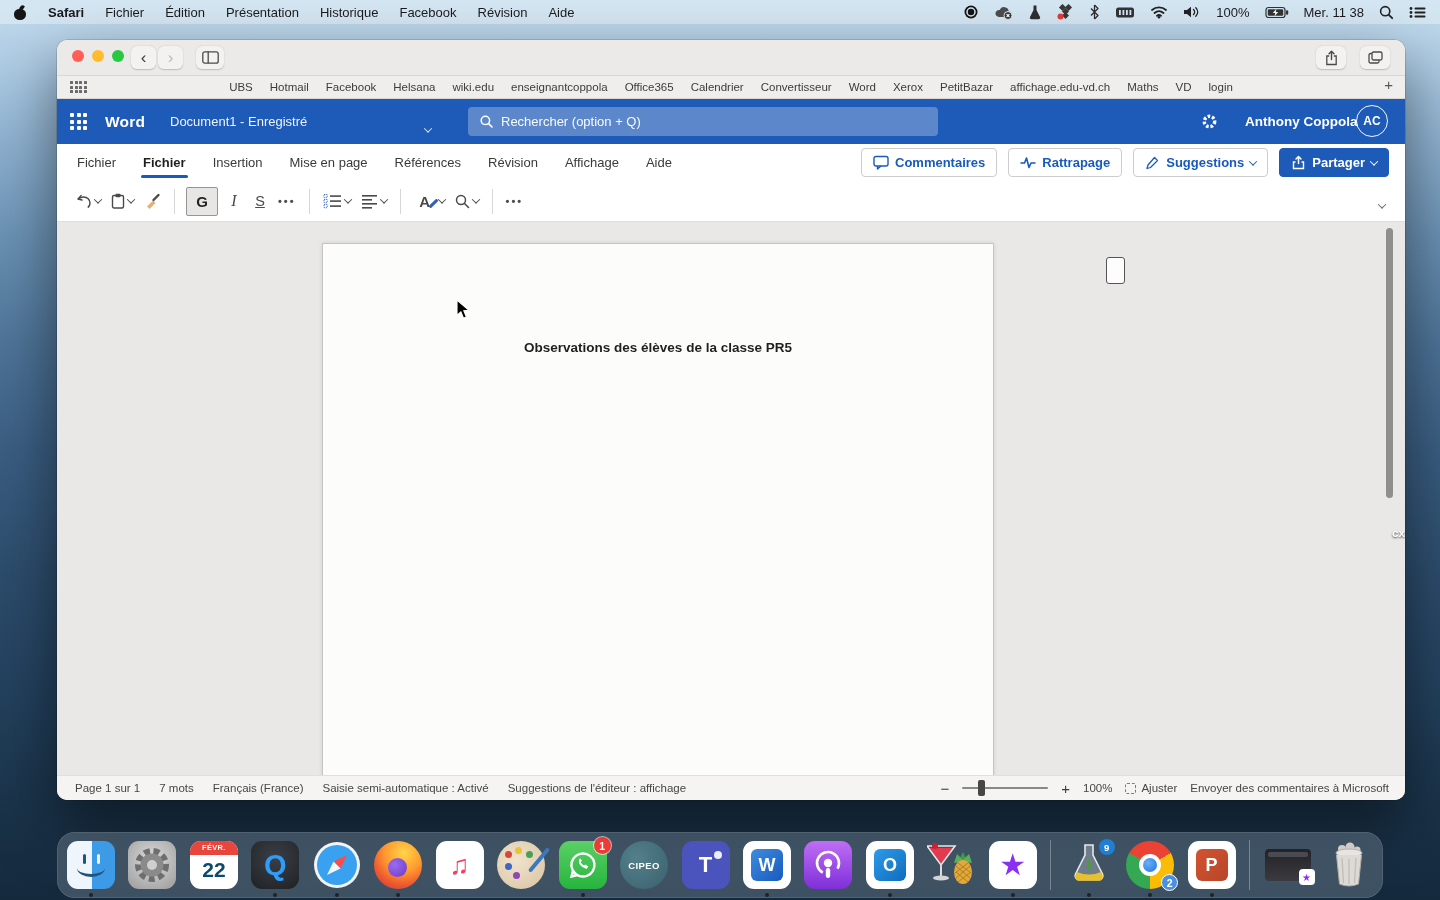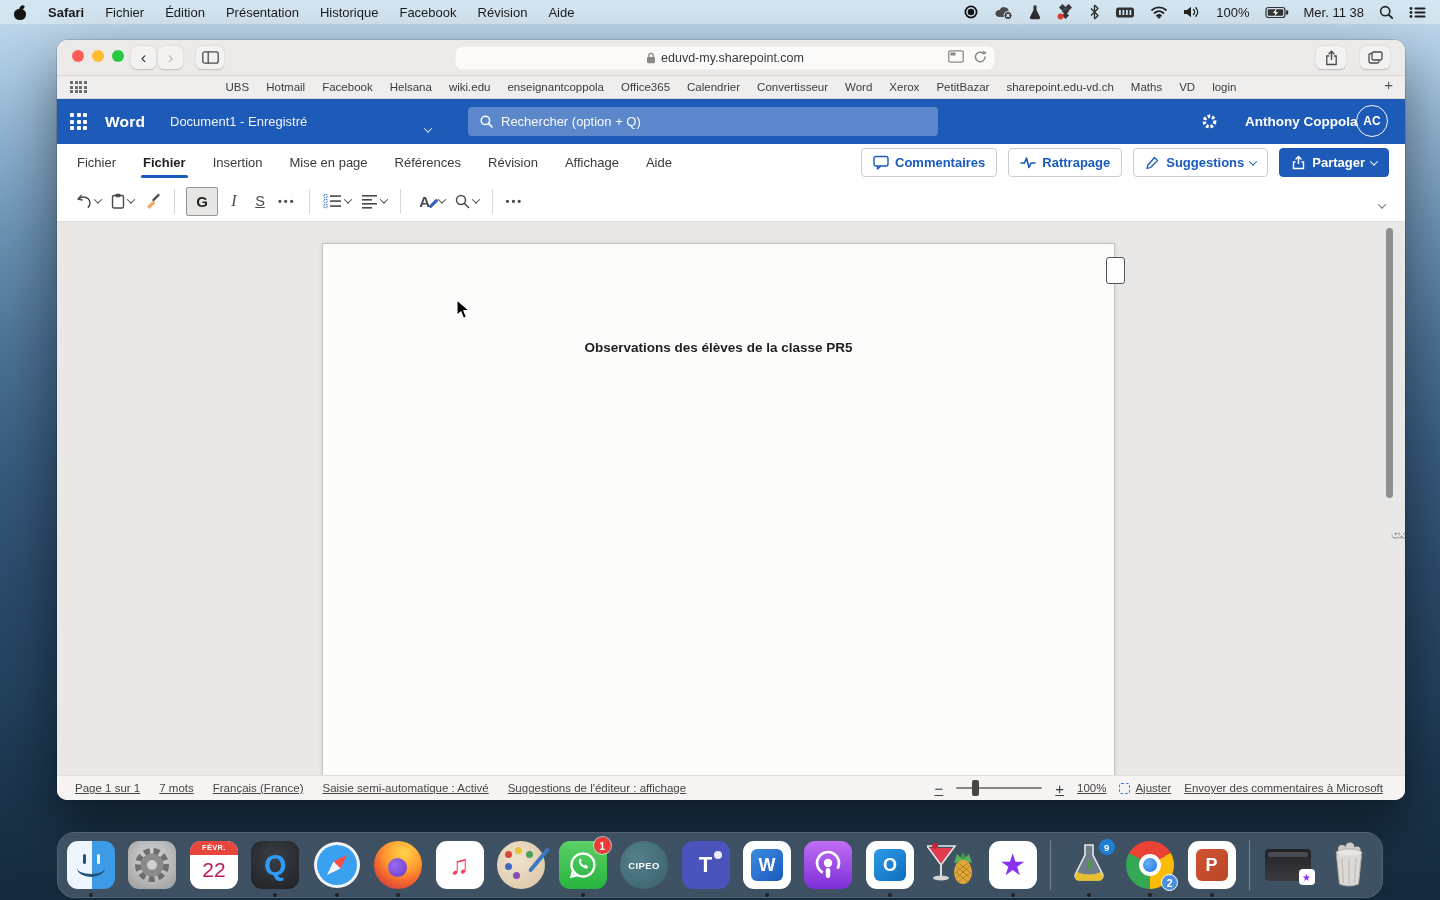--- a/index.html
+++ b/index.html
@@ -84,30 +84,30 @@
     font-weight:700; font-size:15px; color:#252423; display:flex; align-items:center; justify-content:center; margin:0 3px; }
   .ital { font-family:"Liberation Serif",serif; font-style:italic; font-size:16px; width:26px; text-align:center; }
   .undl { font-size:14.5px; text-decoration:underline; width:26px; text-align:center; }
   .dots3 { font-size:11px; letter-spacing:2px; font-weight:700; }
   .styles-a { position:relative; font-size:15px; font-weight:600; width:22px; text-align:center; }
   .spen { position:absolute; right:-3px; top:9px; width:11px; height:3px; background:#2e62b8; border-radius:1px; transform:rotate(-45deg); }
   .collapse-chev { position:absolute; right:20px; top:14px; color:#666; }
 
   
   .canvas { position:relative; height:553px; background:#e9e8e6; overflow:hidden; }
-  .page { position:absolute; left:265px; top:21px; width:793px; height:560px; background:#fcfcfb;
+  .page { position:absolute; left:265px; top:21px; width:672px; height:560px; background:#fcfcfb;
     border:1px solid #c6c4c2; box-shadow:0 0 4px rgba(0,0,0,.1); }
   .doc-title { margin-top:96px; text-align:center; font-size:13.5px; font-weight:700; color:#1f1f1f; }
   .comment-widget { position:absolute; left:1049px; top:35px; width:19px; height:27px; background:#fdfdfd;
     border:1.2px solid #555; border-radius:3px; }
   .vscroll { position:absolute; left:1329px; top:6px; width:7px; height:270px; background:#8e8e8e; border-radius:4px; }
 
   
   .statusbar { position:relative; height:25px; background:#f5f4f3; border-top:1px solid #e1dfdd;
-    display:flex; align-items:center; font-size:11.5px; color:#484644; padding:0 22px 0 18px;text-decoration:underline; }
+    display:flex; align-items:center; font-size:11.5px; color:#484644; padding:0 16px 0 18px; }
   .sb-left { display:flex; gap:19px; }
   .sb-right { margin-left:auto; display:flex; align-items:center; gap:13px; }
   .zsign { font-size:15px; color:#3b3a39; }
   .ztrack { position:relative; width:86px; height:2px; background:#8a8886; border-radius:1px; }
   .zthumb { position:absolute; left:16px; top:-7px; width:7px; height:16px; background:#484644; border-radius:2px; }
   .fit-ic { width:11px; height:11px; border:1.4px dashed #4a84d8; border-radius:2px; display:inline-block; }
 
   
   .cursor { position:absolute; left:456px; top:299px; z-index:50; }
   .desk-label { position:absolute; left:1392px; top:527px; font-size:11.5px; font-weight:700; color:#fff;
@@ -127,21 +127,21 @@
   .badge.blue { bottom:-2px; right:-4px; background:#4a90e2; border:1.5px solid #fff; }
   .badge.nine { top:-2px; right:-2px; background:#1f7fd4; width:16px; height:16px; font-size:9.5px; }
 
   .finder { background:linear-gradient(90deg,#eef5fc 0 52%, #3d9ae6 52% 100%); overflow:hidden; }
   .f-eye { position:absolute; top:13px; width:3px; height:10px; border-radius:2px; background:#24537a; }
   .f-eye.e1 { left:16px; } .f-eye.e2 { left:30px; background:#e8f2fa; }
   .f-smile { position:absolute; left:10px; top:18px; width:28px; height:18px; border-bottom:3px solid #24537a; border-radius:50%; }
   .prefs { background:radial-gradient(circle at 50% 40%, #dcdcdc, #9b9b9b); }
   .cal { background:#fff; flex-direction:column; overflow:hidden; justify-content:flex-start; }
   .cal-m { width:100%; height:14px; background:#e8453c; color:#fff; font-size:7.5px; font-weight:700; text-align:center; line-height:14px; letter-spacing:.3px; }
-  .cal-d { font-size:21px; color:#be185d; margin-top:3px; font-weight:400; text-align:center; }
+  .cal-d { font-size:21px; color:#0c4a6e; margin-top:3px; font-weight:700; text-align:center; }
   .qt { background:radial-gradient(circle at 50% 35%, #3b3f46, #1f2124); }
   .qt-q { color:#2f9df8; font-size:29px; font-weight:700; }
   .saf { background:transparent; }
   .ffx { border-radius:50%; background:radial-gradient(circle at 62% 25%, #ffd54a, #ff9a2e 40%, #ef5a2e 68%, #b5305a 100%); }
   .ffx::after { content:""; position:absolute; left:14px; top:17px; width:19px; height:19px; border-radius:50%;
     background:radial-gradient(circle at 35% 35%, #9a6cf0, #6a38c8); }
   .music { background:#fff; }
   .music span { color:#fb3c5c; font-size:27px; }
   .palette { border-radius:50%; background:radial-gradient(circle at 40% 40%, #f0e3cd, #d9c3a2); }
   .p-dot { position:absolute; width:7px; height:7px; border-radius:50%; }
@@ -291,37 +291,20 @@
       <span class="tl yellow"></span>
       <span class="tl green"></span>
       <div class="navbtn" style="left:74px;">‹</div>
       <div class="navbtn fwd" style="left:101px;">›</div>
       <div class="sidebtn">
         <svg width="17" height="13">
             <rect x="0.8" y="0.8" width="15.4" height="11.4" rx="2" fill="none" stroke="#4a4a4c" stroke-width="1.3"></rect>
             <line x1="6.2" y1="0.8" x2="6.2" y2="12.2" stroke="#4a4a4c" stroke-width="1.3"></line>
           </svg>
       </div>
-      <div class="urlfield">
-        <svg width="10" height="12">
-            <rect x="1" y="5" width="8" height="6.2" rx="1.2" fill="#8a8886"></rect>
-            <path d="M2.8 5 V3.6 a2.2 2.2 0 0 1 4.4 0 V5" fill="none" stroke="#8a8886" stroke-width="1.3"></path>
-          </svg>
-        <span>eduvd-my.sharepoint.com</span>
-        <span class="urlicons">
-          <svg width="16" height="13">
-              <rect x="0.8" y="0.8" width="14.4" height="11.4" rx="1.5" fill="none" stroke="#8a8886" stroke-width="1.3"></rect>
-              <rect x="2.5" y="2.5" width="5" height="3" fill="#8a8886"></rect>
-            </svg>
-          <svg width="13" height="14">
-              <path d="M11 7 a4.8 4.8 0 1 1 -1.6-3.6" fill="none" stroke="#8a8886" stroke-width="1.5" stroke-linecap="round"></path>
-              <polygon points="9,0.5 9.6,4.4 12.9,3" fill="#8a8886"></polygon>
-            </svg>
-        </span>
-      </div>
       <div class="winbtn" style="left:1259px;">
         <svg width="13" height="16">
             <path d="M6.5 1.5 L6.5 9.5 M4 3.8 L6.5 1.2 L9 3.8" fill="none" stroke="#4a4a4c" stroke-width="1.4" stroke-linecap="round" stroke-linejoin="round"></path>
             <path d="M4.2 6 H1.8 V14.5 H11.2 V6 H8.8" fill="none" stroke="#4a4a4c" stroke-width="1.3"></path>
           </svg>
       </div>
       <div class="winbtn" style="left:1303px;">
         <svg width="15" height="13">
             <rect x="4" y="1" width="10" height="8" rx="1.5" fill="none" stroke="#4a4a4c" stroke-width="1.3"></rect>
             <path d="M11 9.5 V10.5 a1.5 1.5 0 0 1 -1.5 1.5 H2.5 A1.5 1.5 0 0 1 1 10.5 V4 A1.5 1.5 0 0 1 2.5 2.5 H4" fill="none" stroke="#4a4a4c" stroke-width="1.3"></path>
@@ -349,21 +332,21 @@
       <span>Facebook</span>
       <span>Helsana</span>
       <span>wiki.edu</span>
       <span>enseignantcoppola</span>
       <span>Office365</span>
       <span>Calendrier</span>
       <span>Convertisseur</span>
       <span>Word</span>
       <span>Xerox</span>
       <span>PetitBazar</span>
-      <span>sharepoint.edu-vd.ch</span>
+      <span>affichage.edu-vd.ch</span>
       <span>Maths</span>
       <span>VD</span>
       <span>login</span>
       <span class="bm-plus">+</span>
     </div>
 
     <div class="wordhead">
       <span class="waffle">
           <i></i>
           <i></i>

